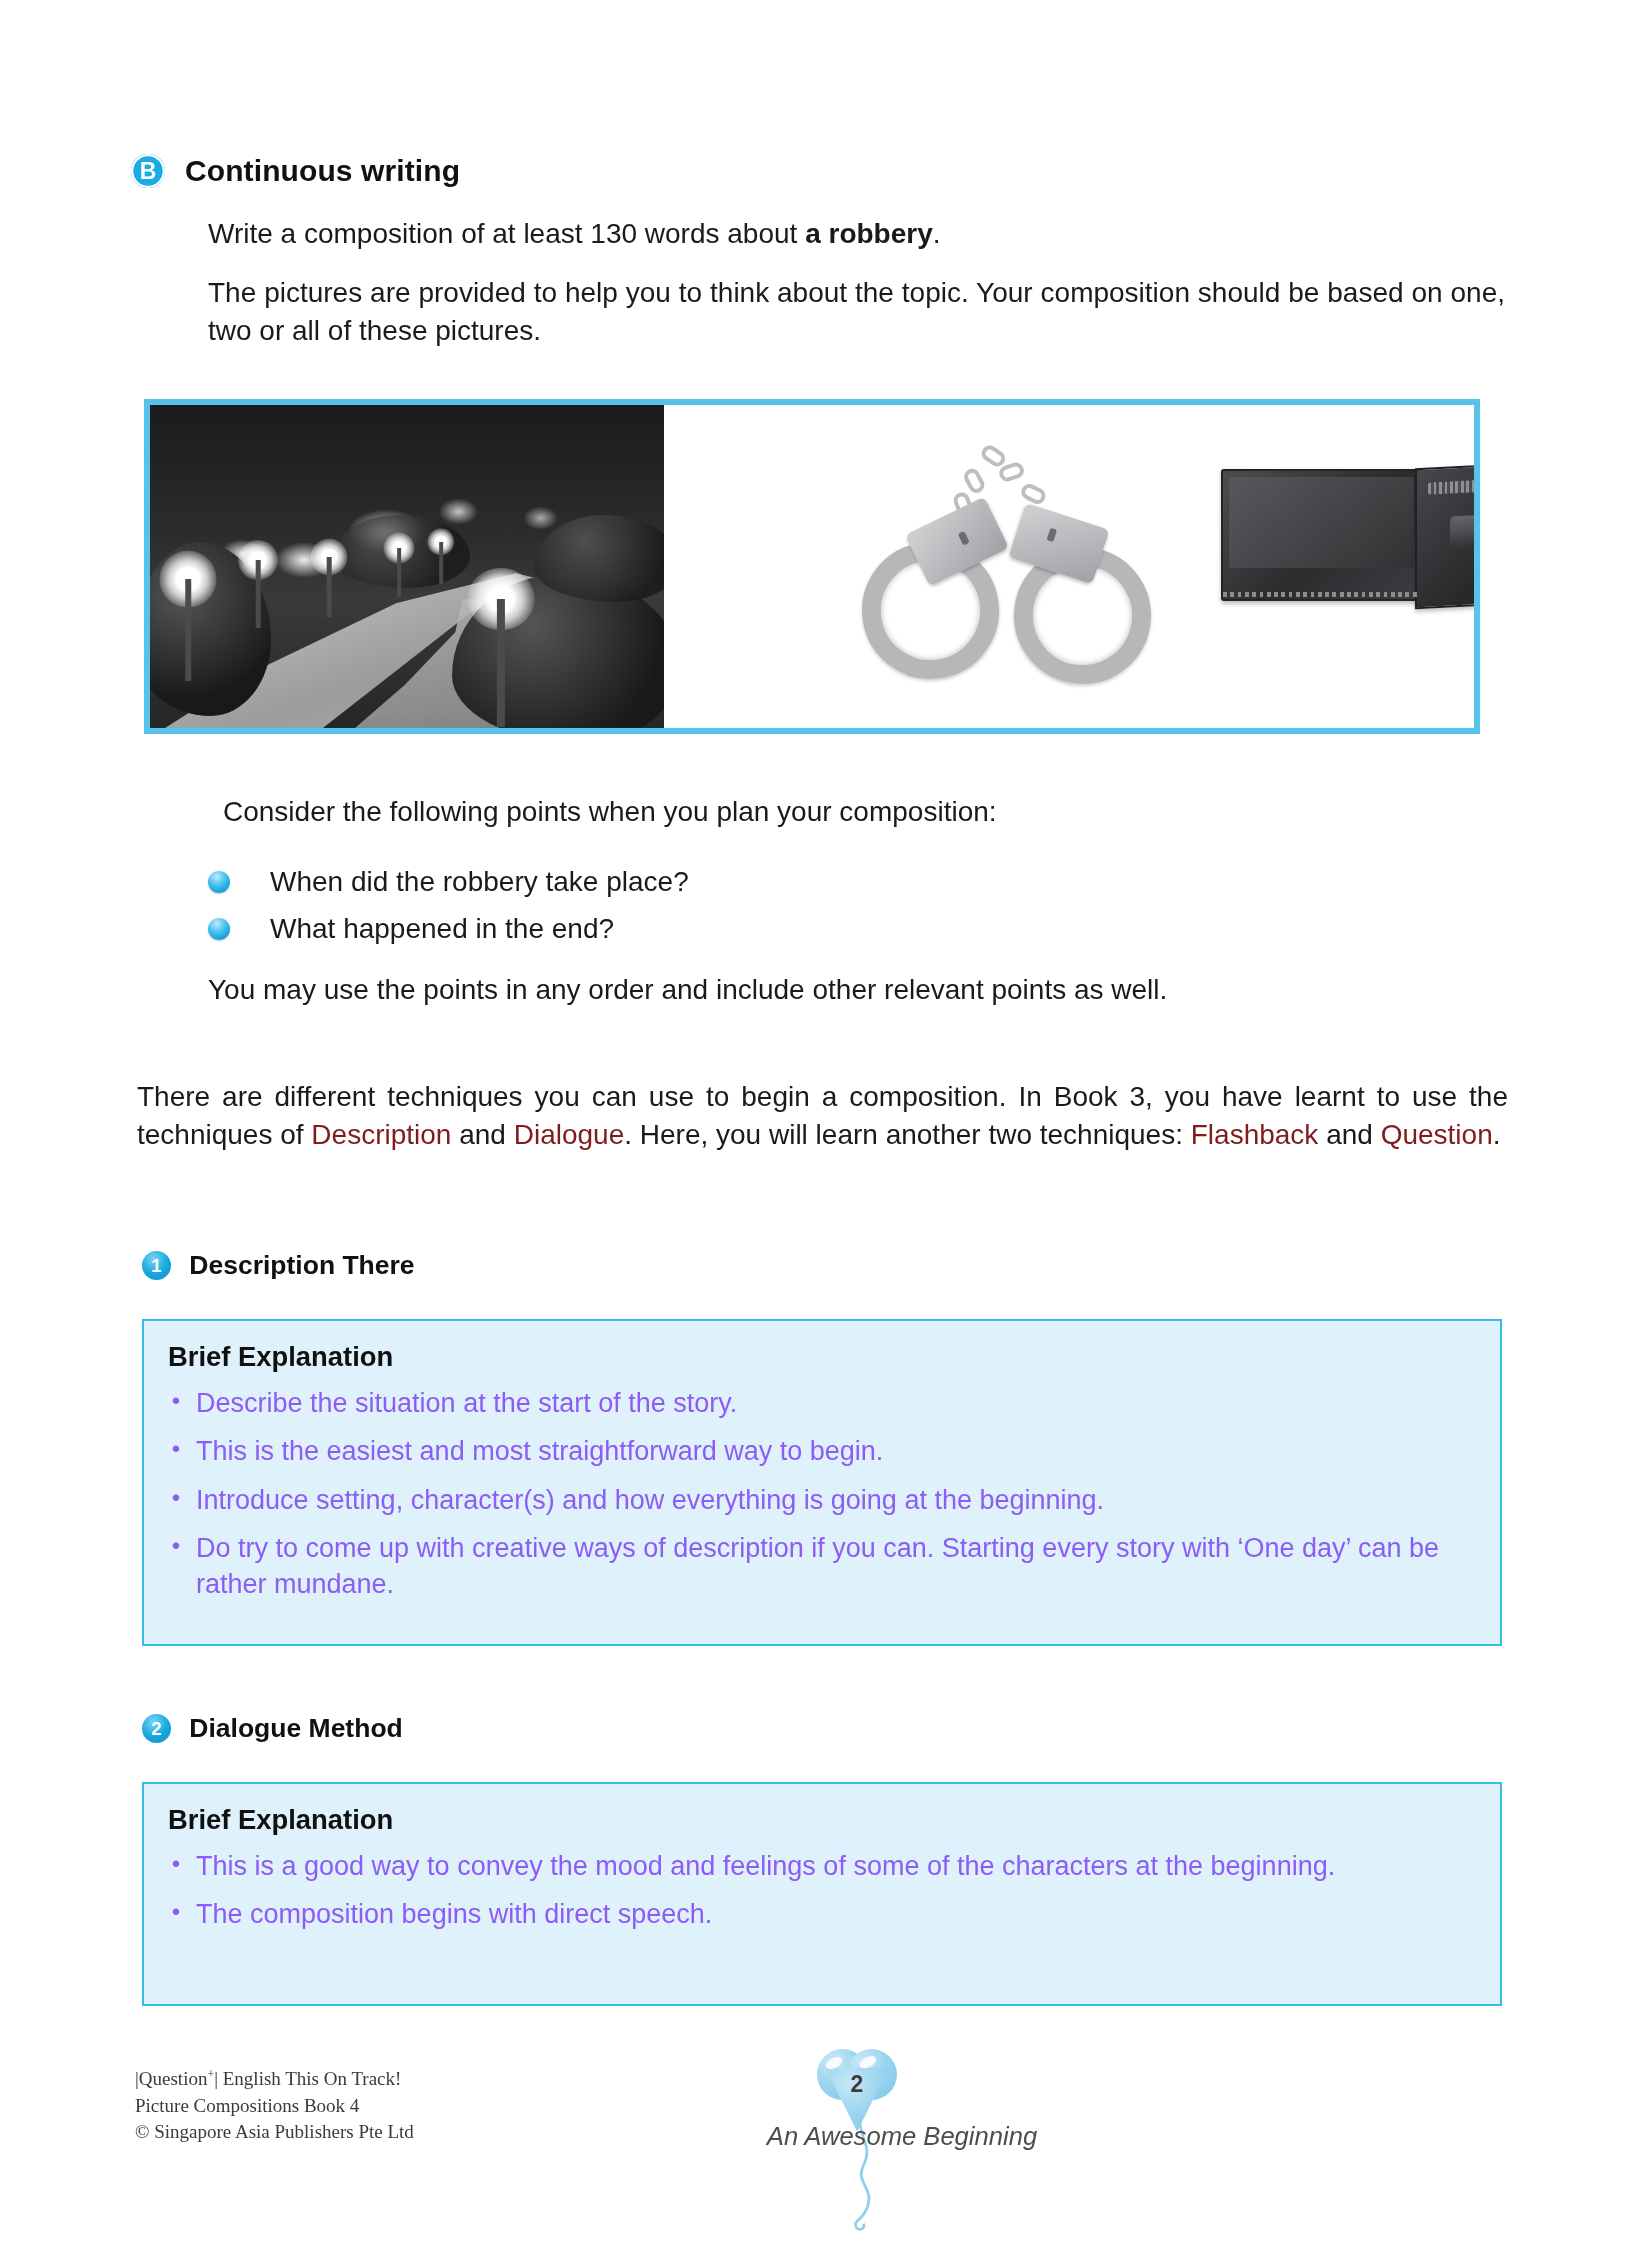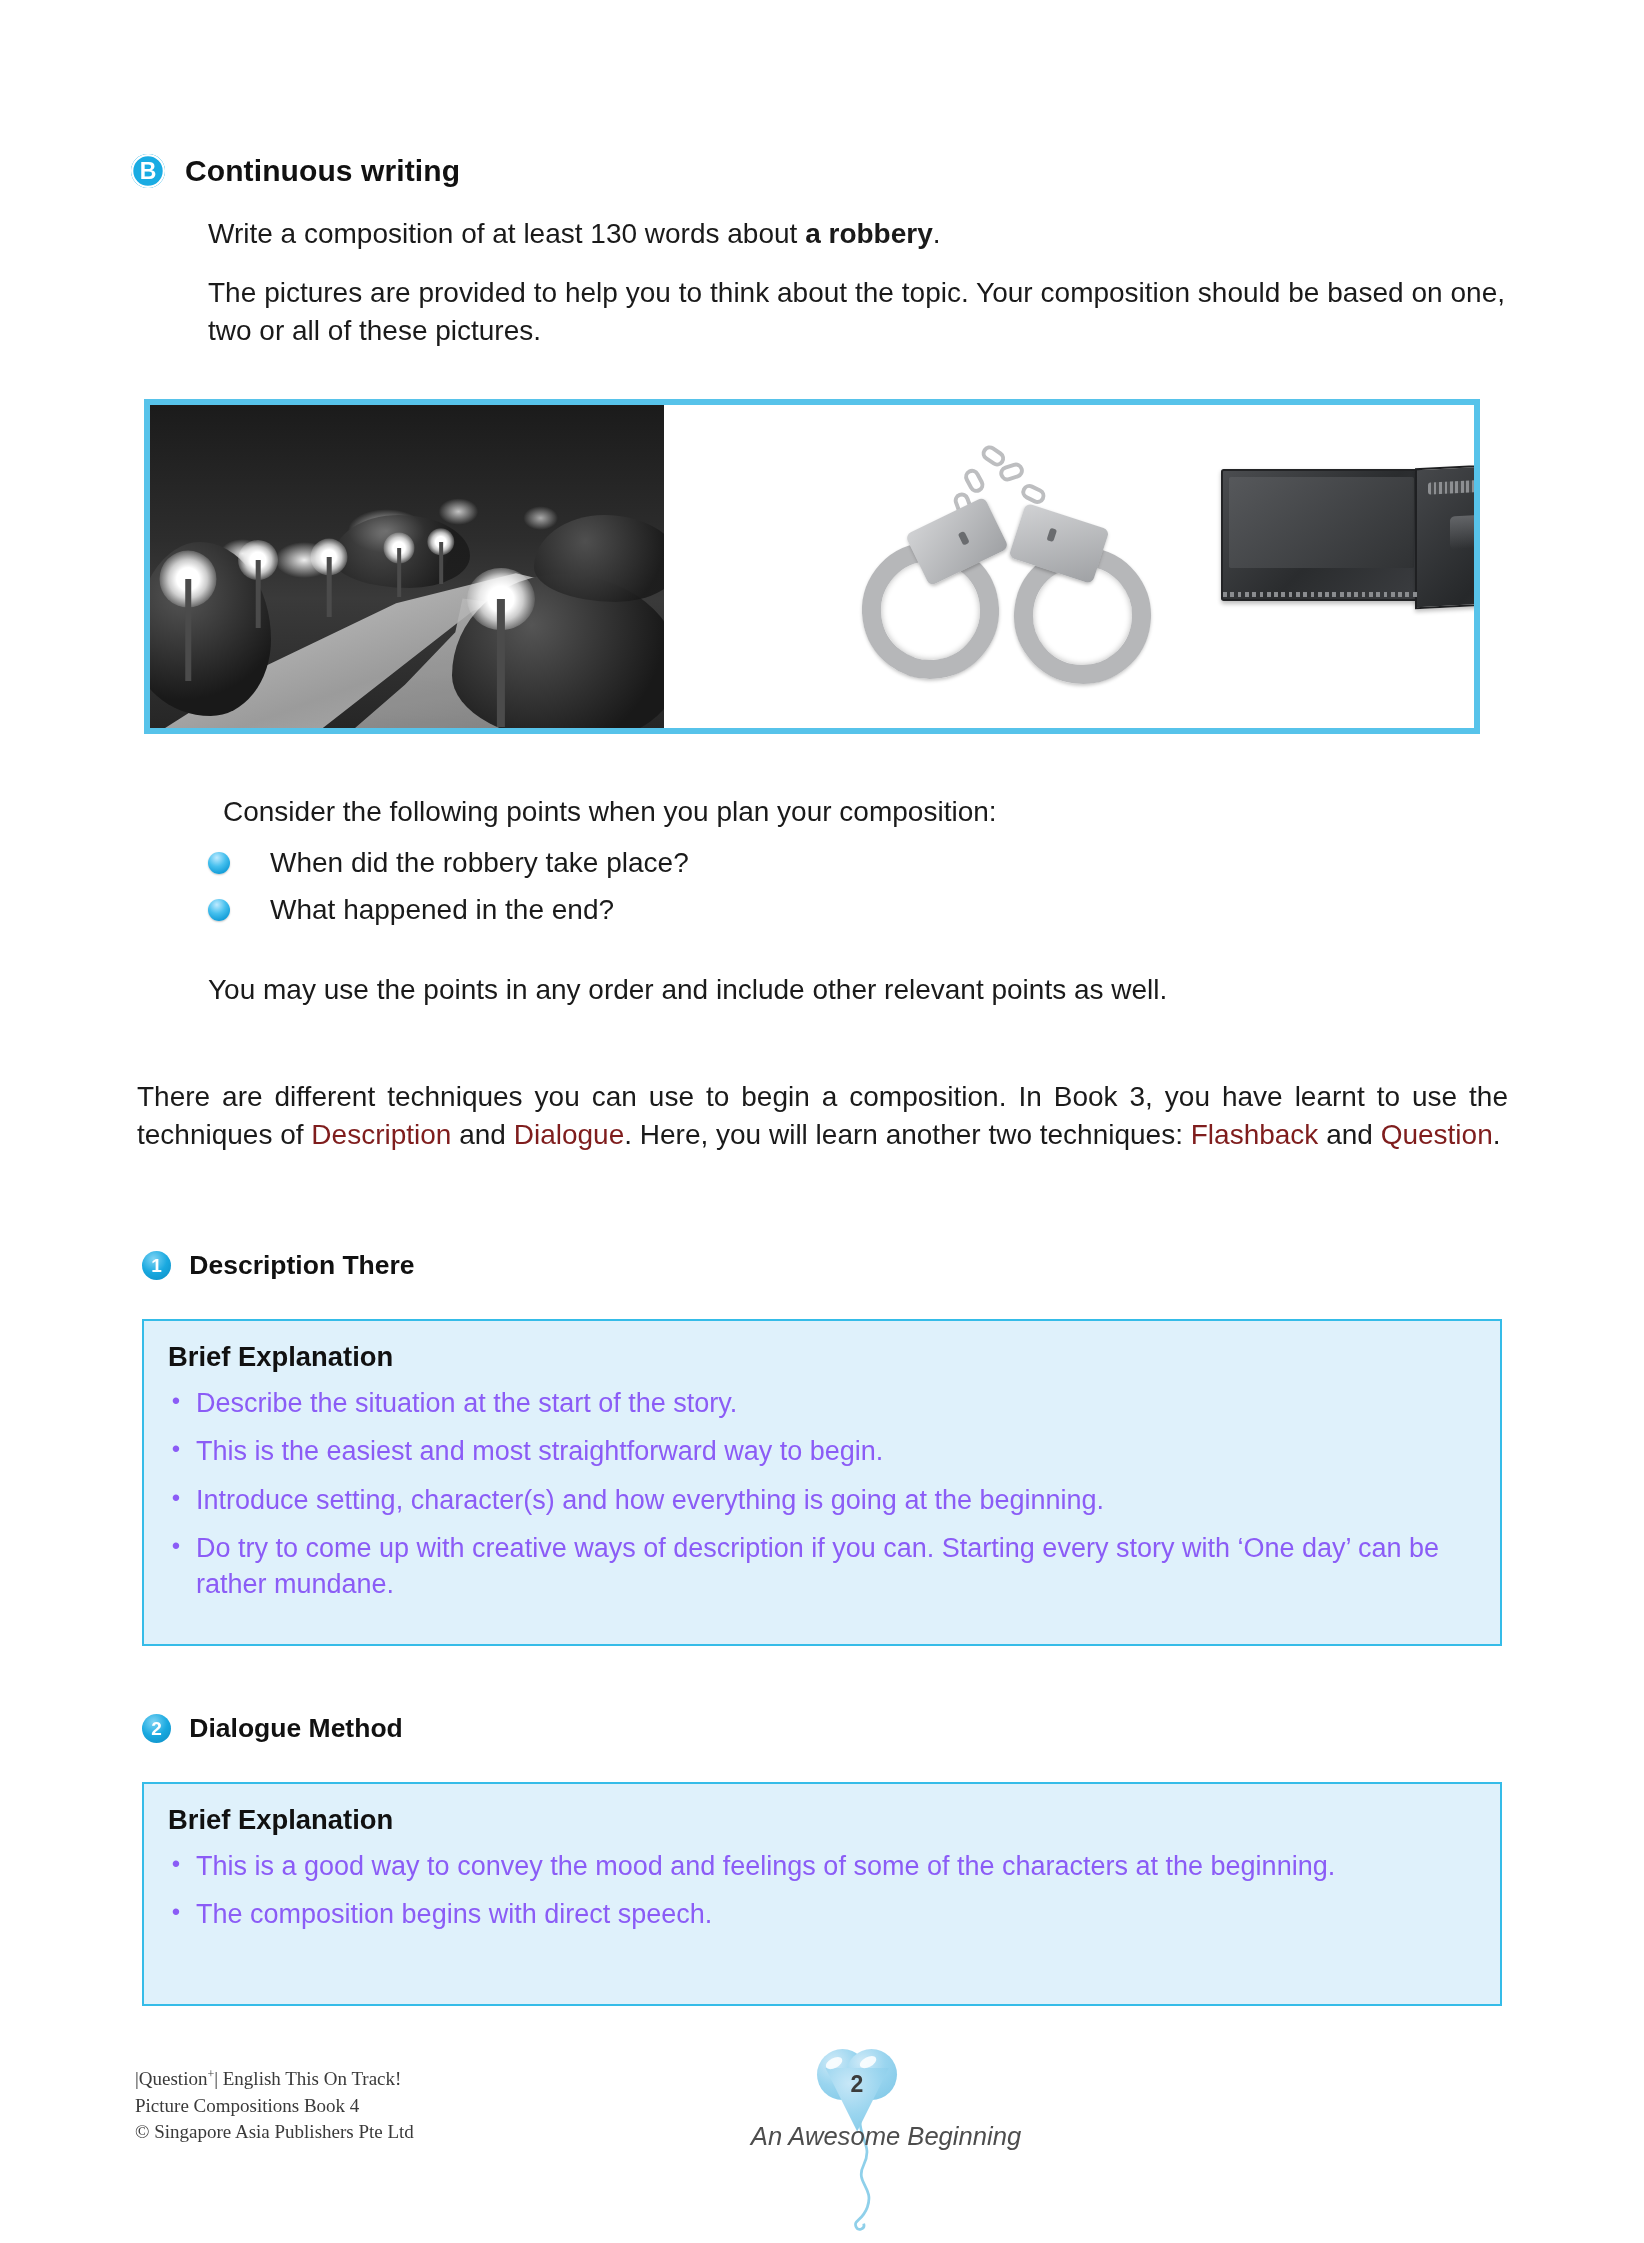--- a/index.html
+++ b/index.html
@@ -220,21 +220,21 @@
     border-radius: 4.6px;
     opacity: .85;
   }
   .stitch {
     position: absolute;
     background: repeating-linear-gradient(90deg, #8a8c8f 0 3.7px, transparent 3.7px 7.3px);
     height: 4.6px;
   }
 
   
-  .qlist { position: absolute; left: 208px; top: 839px; }
+  .qlist { position: absolute; left: 208px; top: 858px; }
   .qrow { display: flex; align-items: center; height: 47px; }
   .dot {
     width: 22px; height: 22px;
     border-radius: 50%;
     background: radial-gradient(circle at 40% 26%, #bfeaff 0%, #46c0ee 42%, #0f9ad6 80%, #0b81b8 100%);
     box-shadow: 0 0.9px 1.8px rgba(0,0,0,.22);
     flex: none;
   }
   .qtext { margin-left: 40px; font-size: 28px; }
 
@@ -355,21 +355,21 @@
     color: #3c3c3c;
     z-index: 4;
   }
   .balloon-string {
     position: absolute;
     left: 155px;
     top: 79px;
   }
   .chap-title {
     position: absolute;
-    left: 0; top: 80px;
+    left: 16px; top: 80px;
     width: 384px;
     text-align: center;
     font-size: 25.6px;
     font-style: italic;
     color: #4d4d4d;
     z-index: 5;
   }
 </style>
 </head>
 <body>

